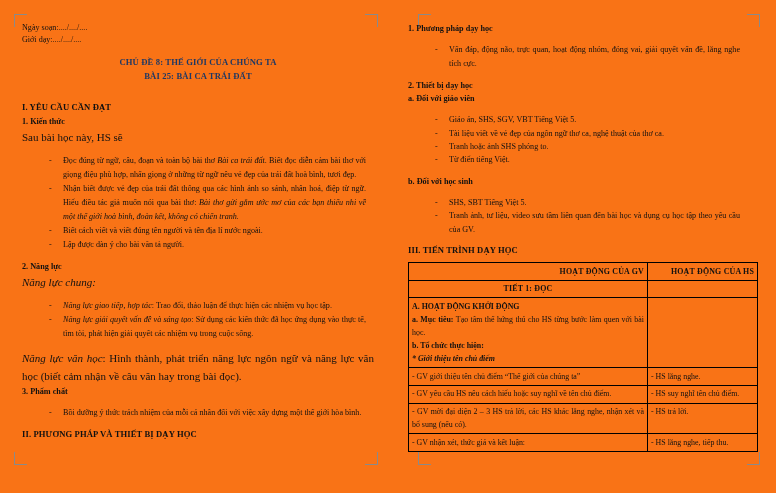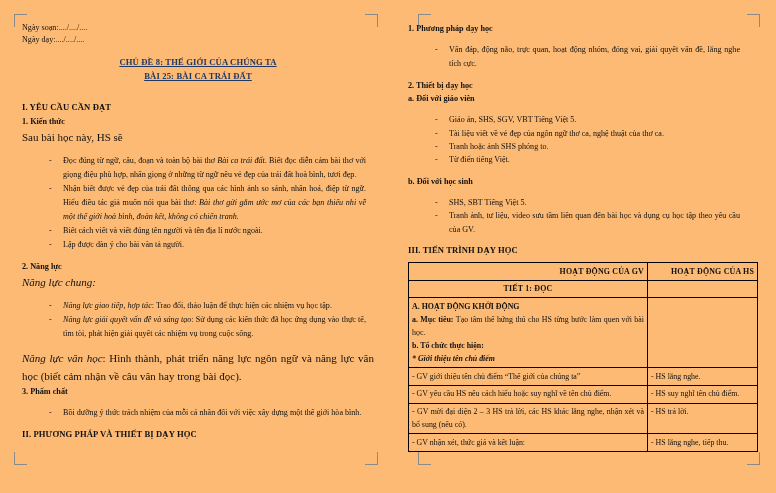--- a/index.html
+++ b/index.html
@@ -4,21 +4,21 @@
 <style>
   html, body {
     margin: 0;
     padding: 0;
     background: #ffffff;
   }
   .page {
     position: relative;
     width: 776px;
     height: 493px;
-    background: #fdba74;
+    background: #f97316;
     font-family: "Liberation Serif", "DejaVu Serif", serif;
     color: #111111;
     overflow: hidden;
   }
 
   
   .crop {
     position: absolute;
     width: 13px;
     height: 13px;
@@ -58,21 +58,20 @@
     line-height: 1.5;
     white-space: nowrap;
   }
   .title-block {
     text-align: center;
     color: #1f3864;
     font-weight: bold;
     font-size: 8.6px;
     line-height: 1.62;
     letter-spacing: .15px;
-    text-decoration: underline;
   }
   .h-major {
     font-weight: bold;
     font-size: 8.6px;
     letter-spacing: .1px;
     line-height: 1.6;
   }
   .h-sub {
     font-weight: bold;
     font-size: 8.2px;
@@ -155,21 +154,21 @@
   <div class="crop br" style="left:365px; top:452px;"></div>
 
   <div class="crop tl" style="left:418px; top:14px;"></div>
   <div class="crop tr" style="left:747px; top:14px;"></div>
   <div class="crop bl" style="left:418px; top:452px;"></div>
   <div class="crop br" style="left:747px; top:452px;"></div>
 
   <div class="col col-left" style="top:22px;">
 
     <div class="meta-line">Ngày soạn:..../..../....</div>
-    <div class="meta-line">Ngày dạy:..../..../....</div>
+    <div class="meta-line">Giới dạy:..../..../....</div>
 
     <div class="spacer-md"></div>
 
     <div class="title-block">
       <div>CHỦ ĐỀ 8: THẾ GIỚI CỦA CHÚNG TA</div>
       <div>BÀI 25: BÀI CA TRÁI ĐẤT</div>
     </div>
 
     <div class="spacer-lg"></div>
 

